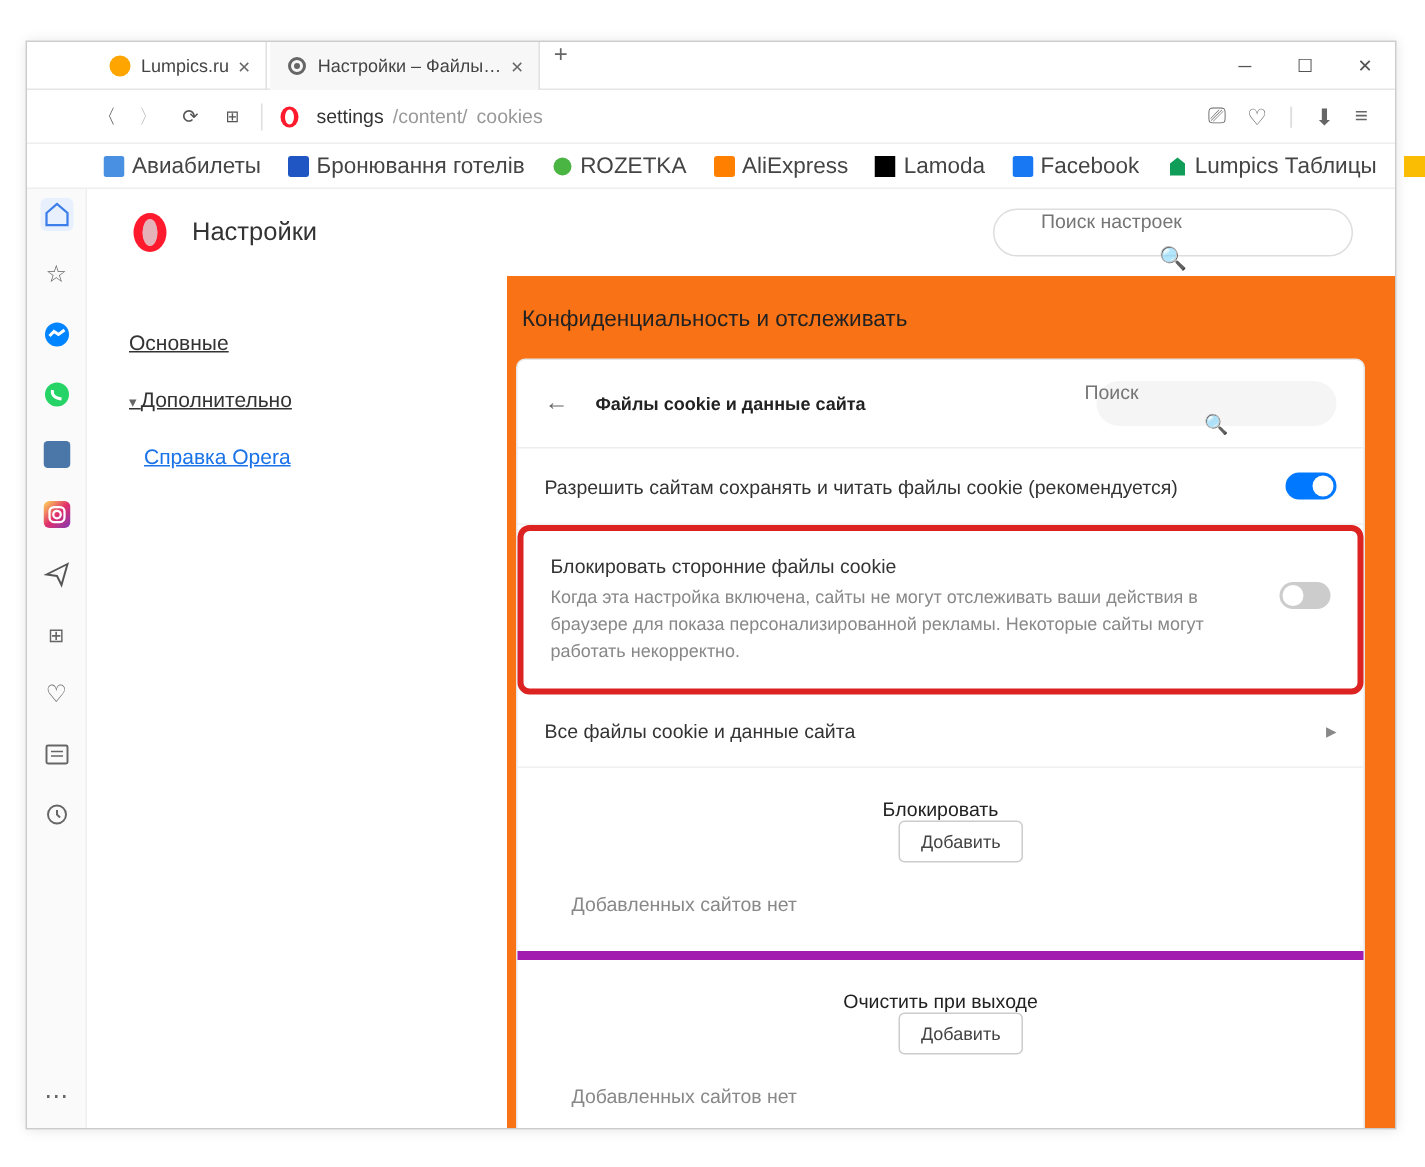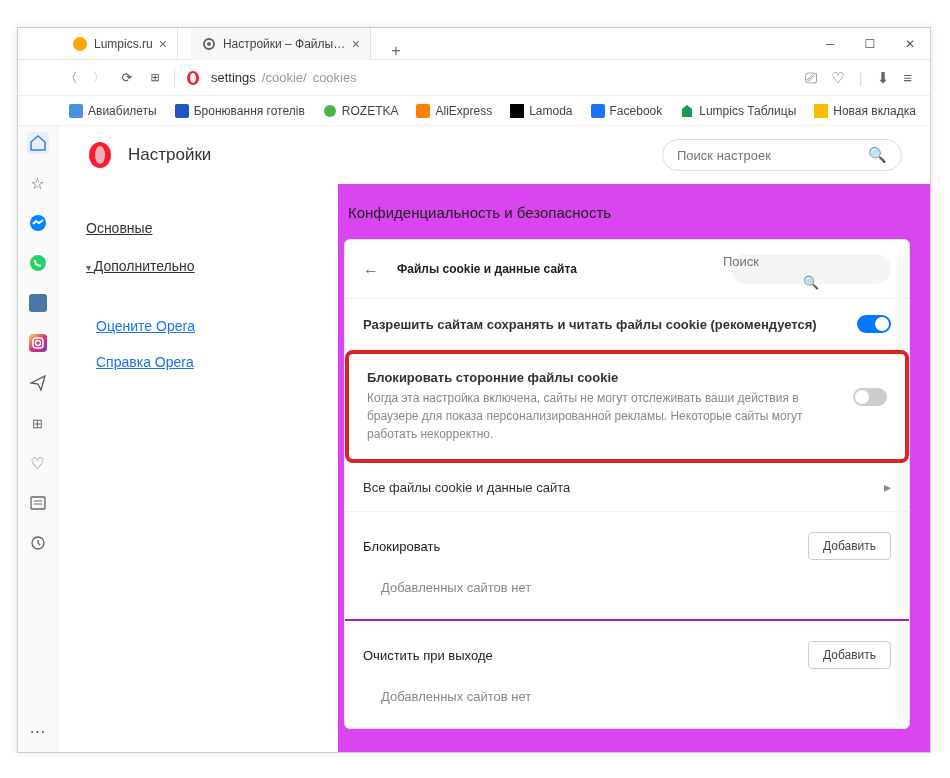--- a/index.html
+++ b/index.html
@@ -1,71 +1,71 @@
 <!DOCTYPE html>
 <html><head>
 <meta charset="utf-8">
 <style>
 * { margin: 0; padding: 0; box-sizing: border-box; font-family: -apple-system, BlinkMacSystemFont, "Segoe UI", Arial, sans-serif; }
 body { background: #fff; width: 950px; height: 778px; overflow: hidden; position: relative; }
 .window { width: 914px; height: 726px; margin: 27px 17px; border: 1px solid #ccc; background: #fff; display: flex; flex-direction: column; box-shadow: 0 0 8px rgba(0,0,0,0.1); }
 .titlebar { height: 32px; background: #fff; display: flex; align-items: center; border-bottom: 1px solid #e5e5e5; }
-.tabs { display: flex; align-items: flex-end; flex: 1; padding-left: 44px; gap: 13px; }
+.tabs { display: flex; align-items: flex-start; flex: 1; padding-left: 44px; gap: 2px; }
 .tab { display: flex; align-items: center; gap: 6px; padding: 6px 10px; font-size: 12px; color: #444; border-right: 1px solid #e0e0e0; min-width: 0; max-width: 180px; height: 32px; }
 .tab.active { background: #f7f7f7; }
 .tab-favicon { width: 16px; height: 16px; flex-shrink: 0; }
 .tab-title { white-space: nowrap; overflow: hidden; text-overflow: ellipsis; flex: 1; }
 .tab-close { font-size: 14px; color: #666; cursor: pointer; flex-shrink: 0; }
 .newtab { width: 24px; text-align: center; font-size: 16px; color: #666; cursor: pointer; }
 .winctrl { display: flex; }
 .winctrl div { width: 40px; height: 32px; display: flex; align-items: center; justify-content: center; font-size: 12px; color: #555; cursor: pointer; }
 .addrbar { height: 36px; display: flex; align-items: center; padding: 0 18px 0 44px; gap: 10px; border-bottom: 1px solid #eee; }
 .nav-btn { width: 18px; height: 18px; display: flex; align-items: center; justify-content: center; color: #555; cursor: pointer; font-size: 13px; }
 .addr-url { flex: 1; font-size: 13px; color: #333; display: flex; align-items: center; gap: 6px; }
 .addr-dim { color: #999; }
 .addr-icons { display: flex; gap: 14px; color: #666; font-size: 15px; }
-.bookmarks { height: 30px; display: flex; align-items: center; padding: 0 6px 0 44px; gap: 4px; border-bottom: 1px solid #eee; font-size: 12px; }
+.bookmarks { height: 30px; display: flex; align-items: center; padding: 0 6px 0 44px; gap: 4px; border-bottom: 1px solid #eee; font-size: 15px; }
 .bm { display: flex; align-items: center; gap: 5px; padding: 3px 7px; color: #444; cursor: pointer; white-space: nowrap; }
 .bm-icon { width: 14px; height: 14px; flex-shrink: 0; }
 .body-area { flex: 1; display: flex; overflow: hidden; }
 .sidebar { width: 40px; background: #fafafa; border-right: 1px solid #eee; display: flex; flex-direction: column; align-items: center; padding-top: 6px; gap: 18px; }
 .sidebar-icon { width: 22px; height: 22px; display: flex; align-items: center; justify-content: center; cursor: pointer; color: #666; font-size: 16px; }
 .sidebar-icon.active { background: #e8f0fe; border-radius: 4px; }
-.content { flex: 1; display: flex; flex-direction: column; background: #d946ef; overflow: hidden; }
+.content { flex: 1; display: flex; flex-direction: column; background: #f97316; overflow: hidden; }
 .header { height: 58px; background: #fff; display: flex; align-items: center; padding: 0 28px; gap: 14px; }
 .header-logo { width: 28px; height: 28px; }
 .header-title { font-size: 17px; color: #333; flex: 1; }
-.header-search { width: 240px; height: 32px; border: 1px solid #ddd; border-radius: 16px; display: flex; align-items: center; padding: 0 14px; font-size: 13px; color: #888; gap: 8px; }
+.header-search { width: 240px; height: 32px; border: 1px solid #ddd; border-radius: 16px; display: flex; align-items: center; padding: 0 14px; font-size: 13px; color: #888; gap: 8px; flex-direction: column; }
 .header-search input { border: none; outline: none; flex: 1; font-size: 13px; background: transparent; }
 .main { flex: 1; display: flex; overflow: hidden; }
 .leftnav { width: 280px; background: #fff; padding: 28px 20px; font-size: 14px; }
 .leftnav-item { padding: 8px 8px; color: #333; cursor: pointer; text-decoration: underline; }
 .leftnav-item.exp::before { content: '▾ '; font-size: 10px; color: #666; }
 .leftnav-link { display: block; padding: 6px 18px; color: #1a73e8; text-decoration: underline; cursor: pointer; margin-top: 16px; }
 .settings { flex: 1; padding: 20px 20px 20px 6px; overflow-y: auto; }
 .section-title { font-size: 15px; font-weight: 500; color: #222; margin-bottom: 18px; padding-left: 4px; }
 .card { background: #fff; border-radius: 6px; border: 1px solid #e6e6e6; margin-bottom: 10px; }
 .card-header { display: flex; align-items: center; padding: 14px 18px; gap: 14px; border-bottom: 1px solid #eee; }
 .card-header-title { font-size: 12px; color: #222; font-weight: 700; flex: 1; }
 .card-search { width: 160px; height: 30px; background: #f5f5f5; border-radius: 15px; display: flex; align-items: center; padding: 0 12px; font-size: 13px; color: #888; gap: 6px; flex-direction: column; }
 .card-search input { border: none; outline: none; flex: 1; font-size: 13px; background: transparent; }
 .row { display: flex; align-items: center; padding: 16px 18px; border-bottom: 1px solid #f0f0f0; gap: 14px; }
 .row:last-child { border-bottom: none; }
-.row-label { flex: 1; font-size: 13px; color: #333; font-weight: bold; }
+.row-label { flex: 1; font-size: 13px; color: #333; }
 .row-sub { font-size: 12px; color: #888; margin-top: 4px; line-height: 1.5; }
 .toggle { width: 34px; height: 18px; border-radius: 10px; position: relative; cursor: pointer; flex-shrink: 0; }
 .toggle.on { background: #0078ff; }
 .toggle.off { background: #ccc; }
 .toggle::after { content: ''; position: absolute; width: 14px; height: 14px; border-radius: 50%; background: #fff; top: 2px; }
 .toggle.on::after { right: 2px; }
 .toggle.off::after { left: 2px; }
 .highlight { border: 4px solid #d22; border-radius: 8px; }
 .row-chevron { color: #888; font-size: 14px; flex-shrink: 0; }
 .subsection { padding: 16px 0 8px 0; }
-.subhead { display: flex; align-items: center; padding: 4px 18px 12px 18px; }
+.subhead { display: flex; align-items: center; padding: 4px 18px 12px 18px; flex-direction: column; }
 .subhead-title { font-size: 13px; font-weight: 500; color: #222; flex: 1; }
 .btn { border: 1px solid #ccc; border-radius: 4px; padding: 6px 14px; font-size: 12px; color: #444; background: #fff; cursor: pointer; margin-left: 27px; }
 .empty { font-size: 13px; color: #888; padding: 8px 36px 16px; }
 .back-arrow { width: 20px; color: #666; cursor: pointer; font-size: 16px; }
 </style>
 </head>
 <body>
 
 <div class="window">
 
@@ -100,21 +100,21 @@
     <div class="nav-btn" style="color:#bbb">〉</div>
     <div class="nav-btn">⟳</div>
     <div class="nav-btn" style="font-size:11px">⊞</div>
     <div style="width:1px;height:18px;background:#ddd"></div>
     <svg width="16" height="16">
         <ellipse cx="8" cy="8" rx="6" ry="7" fill="#ff1b2d"></ellipse>
         <ellipse cx="8" cy="8" rx="3" ry="5" fill="#fff"></ellipse>
       </svg>
     <div class="addr-url">
       <span>settings</span>
-        <span class="addr-dim">/cookie/</span>
+        <span class="addr-dim">/content/</span>
         <span class="addr-dim">cookies</span>
     </div>
     <div class="addr-icons">
       <span>⎚</span>
       <span>♡</span>
       <span style="color:#ddd">|</span>
       <span>⬇</span>
       <span>≡</span>
     </div>
   </div>
@@ -247,26 +247,25 @@
           <input placeholder="Поиск настроек" style="">
           <span style="font-size:15px;color:#666">🔍</span>
         </div>
       </div>
 
       <div class="main">
 
         <div class="leftnav">
           <div class="leftnav-item" style="font-weight:500">Основные</div>
           <div class="leftnav-item exp" style="font-weight:500;margin-top:6px">Дополнительно</div>
-          <a class="leftnav-link" style="margin-top:30px">Оцените Opera</a>
           <a class="leftnav-link" style="margin-top:8px">Справка Opera</a>
         </div>
 
         <div class="settings">
-          <div class="section-title">Конфиденциальность и безопасность</div>
+          <div class="section-title">Конфиденциальность и отслеживать</div>
 
           <div class="card">
             <div class="card-header">
               <span class="back-arrow">←</span>
               <div class="card-header-title">Файлы cookie и данные сайта</div>
               <div class="card-search">
                 <input placeholder="Поиск" style="">
                 <span>🔍</span>
               </div>
             </div>
@@ -291,21 +290,21 @@
             </div>
 
             <div class="subsection">
               <div class="subhead">
                 <div class="subhead-title">Блокировать</div>
                 <button class="btn">Добавить</button>
               </div>
               <div class="empty">Добавленных сайтов нет</div>
             </div>
 
-            <div class="subsection" style="border-top:2px solid #a21caf">
+            <div class="subsection" style="border-top:6px solid #a21caf">
               <div class="subhead">
                 <div class="subhead-title">Очистить при выходе</div>
                 <button class="btn">Добавить</button>
               </div>
               <div class="empty">Добавленных сайтов нет</div>
             </div>
           </div>
         </div>
       </div>
     </div>

